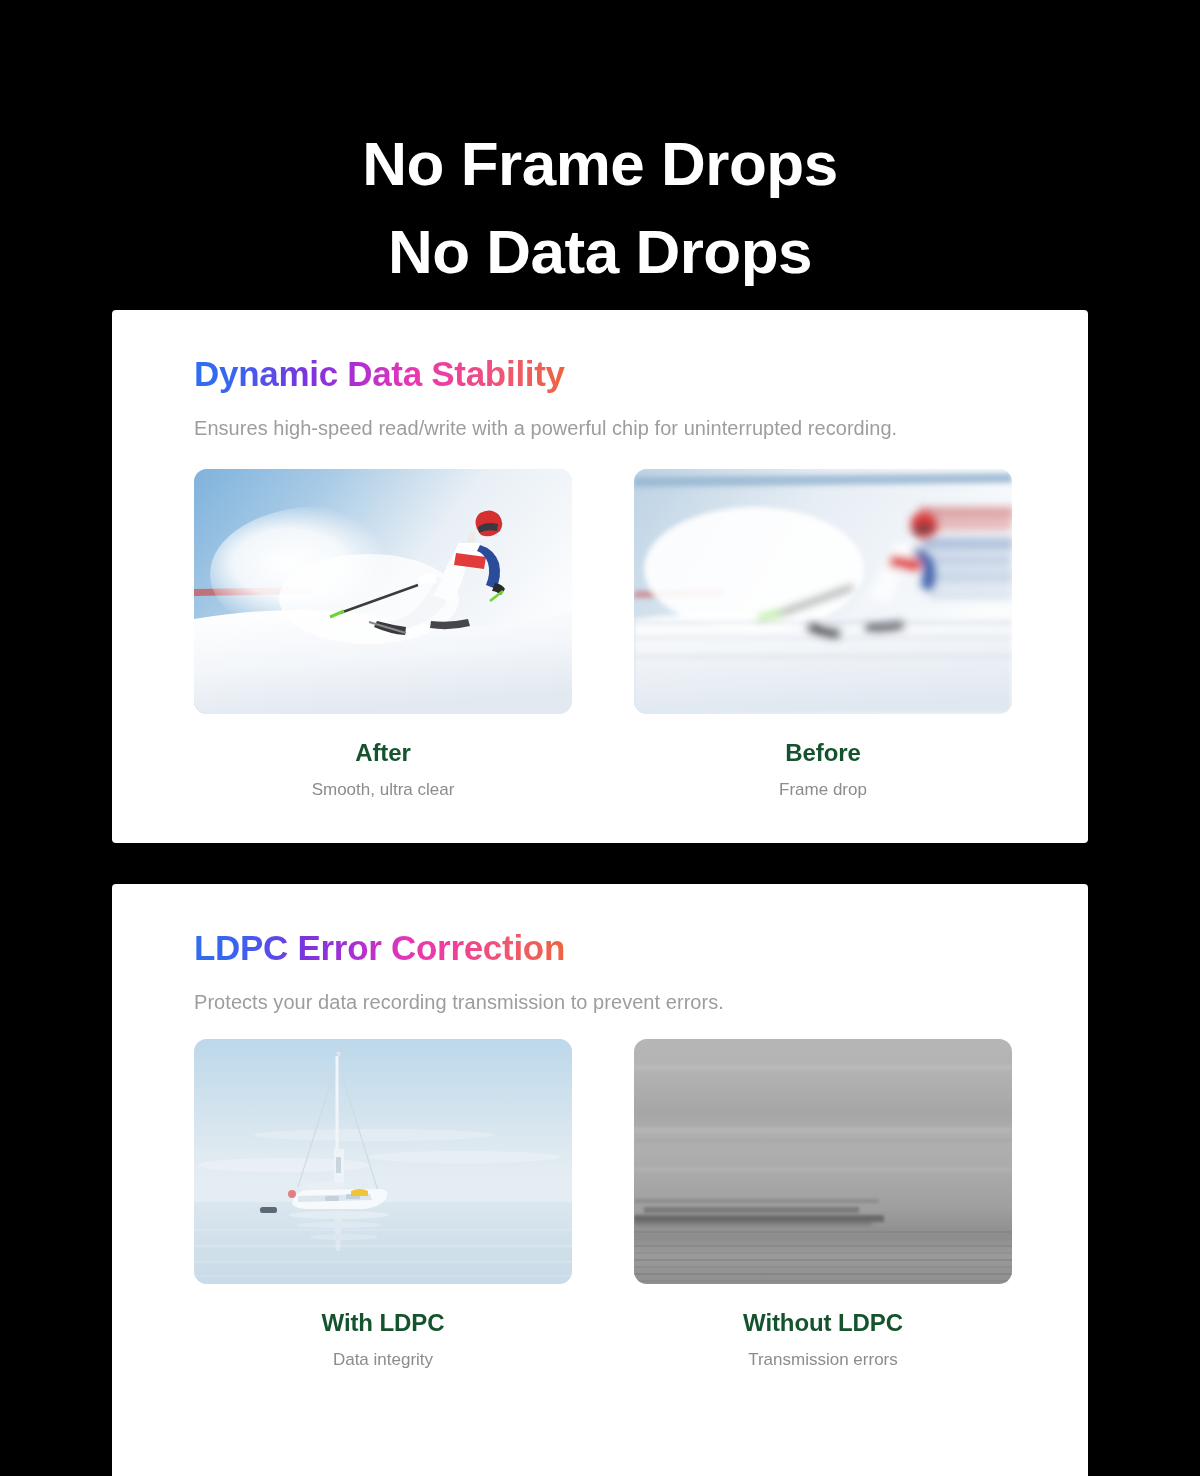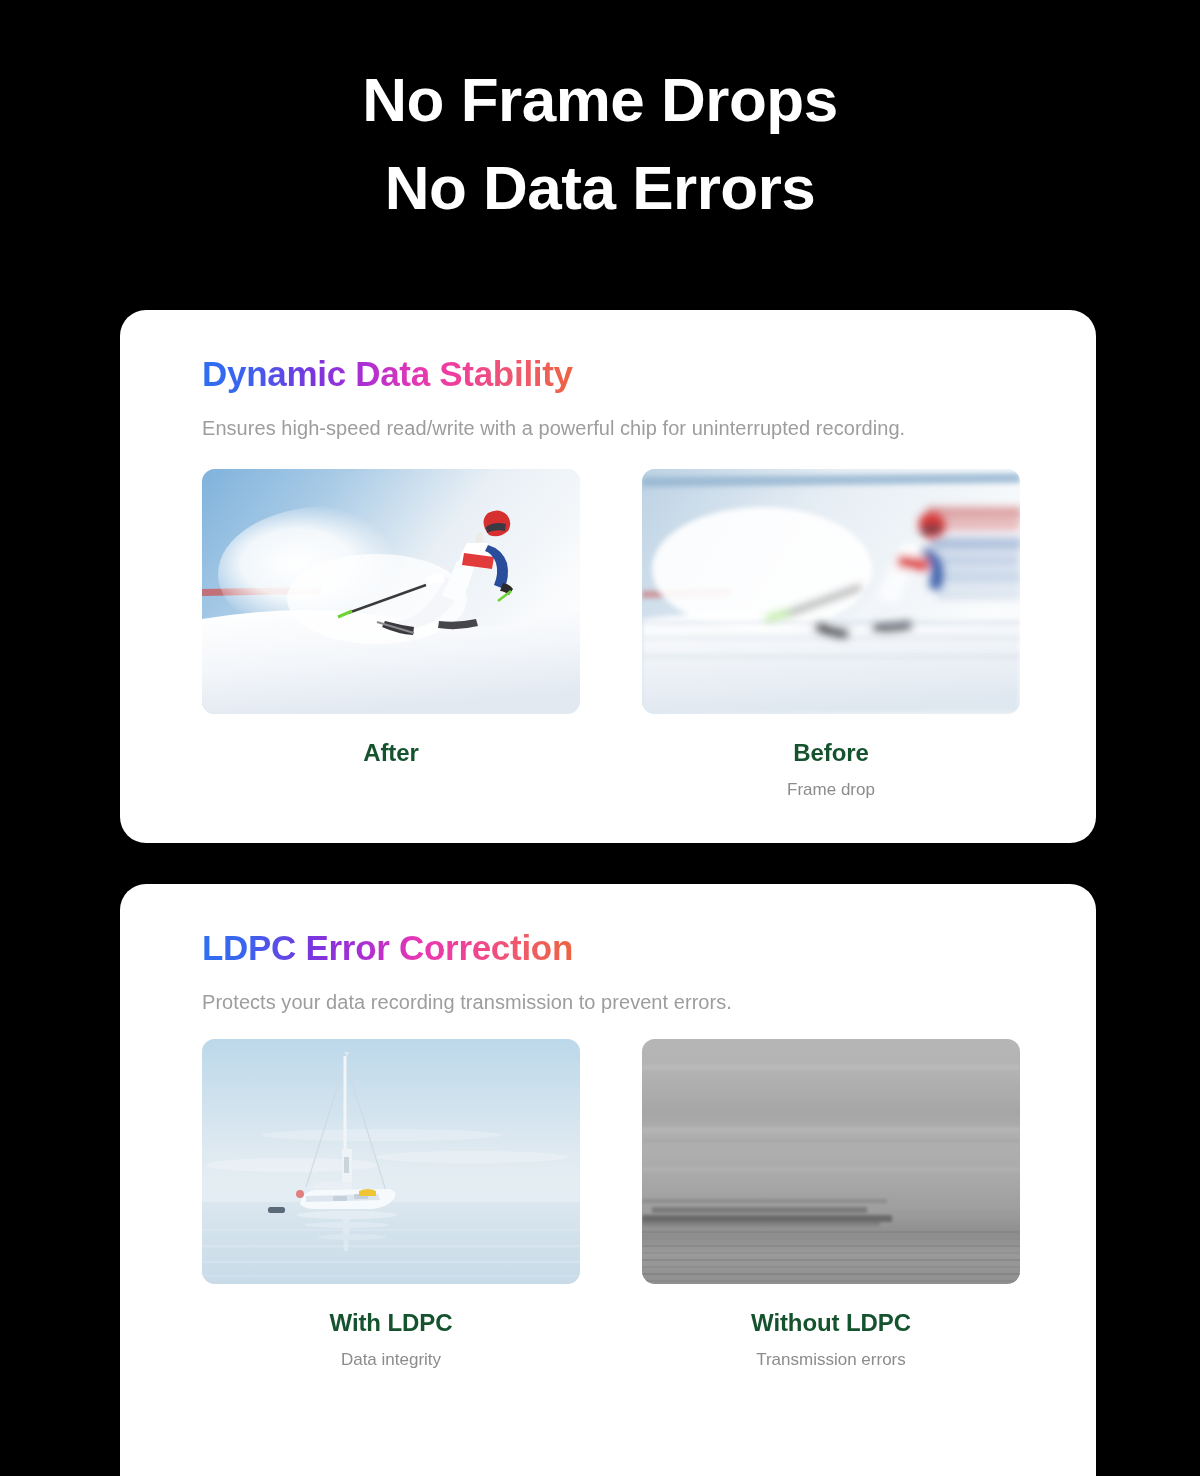--- a/index.html
+++ b/index.html
@@ -14,38 +14,38 @@
 
   .page {
     position:relative;
     width:1200px;
     height:1476px;
     background:#000000;
   }
 
   
   .hero {
-    padding-top:56px;
+    padding-top:120px;
     text-align:center;
   }
   .hero-line {
     color:#ffffff;
     font-size:62px;
     font-weight:700;
     line-height:1.42;
     letter-spacing:-0.5px;
   }
 
   
   .card {
     position:absolute;
-    left:120px;
+    left:112px;
     width:976px;
     background:#ffffff;
-    border-radius:26px;
+    border-radius:4px;
     padding:42px 82px 0 82px;
   }
   .card-1 { top:310px; height:533px; }
   .card-2 { top:884px; height:642px; }
 
   .card-title {
     font-size:35px;
     font-weight:700;
     letter-spacing:-0.3px;
     line-height:1.25;
@@ -112,21 +112,21 @@
     font-weight:400;
   }
 </style>
 </head>
 <body>
 
 <div class="page">
 
   <div class="hero">
     <div class="hero-line">No Frame Drops</div>
-    <div class="hero-line">No Data Errors</div>
+    <div class="hero-line">No Data Drops</div>
   </div>
 
   <div class="card card-1">
 
     <div class="card-title">Dynamic Data Stability</div>
     <div class="card-sub">Ensures high-speed read/write with a powerful chip for uninterrupted recording.</div>
 
     <div class="compare">
 
       <div class="compare-col">
@@ -171,20 +171,21 @@
               <path d="M224 116 L146 144" stroke="#3b3b3b" stroke-width="2.4" fill="none"></path>
               <path d="M150 142 L136 148" stroke="#6ed435" stroke-width="3" fill="none"></path>
               <path d="M309 122 L296 132" stroke="#6ed435" stroke-width="2.6" fill="none"></path>
               <path d="M212 158 Q198 156 183 152 L180 158 Q196 165 211 166 Z" fill="#3a3a3e"></path>
               <path d="M237 152 Q256 154 274 150 L276 157 Q256 162 236 159 Z" fill="#46464b"></path>
               <path d="M175 153 L212 164" stroke="#8a8a90" stroke-width="2" fill="none"></path>
             </g>
           </svg>
         </div>
         <div class="cap-title">After</div>
+        <div class="cap-sub">Smooth, ultra clear</div>
       </div>
 
       <div class="compare-col">
         <div class="thumb">
           <svg viewBox="0 0 378 245" preserveAspectRatio="xMidYMid slice" aria-hidden="true">
             <defs>
               <linearGradient id="skyBlur" x1="0" y1="0" x2="1" y2="0.4">
                 <stop offset="0" stop-color="#bcd2e4"></stop>
                 <stop offset="0.45" stop-color="#e6edf4"></stop>
                 <stop offset="1" stop-color="#fafcfd"></stop>

